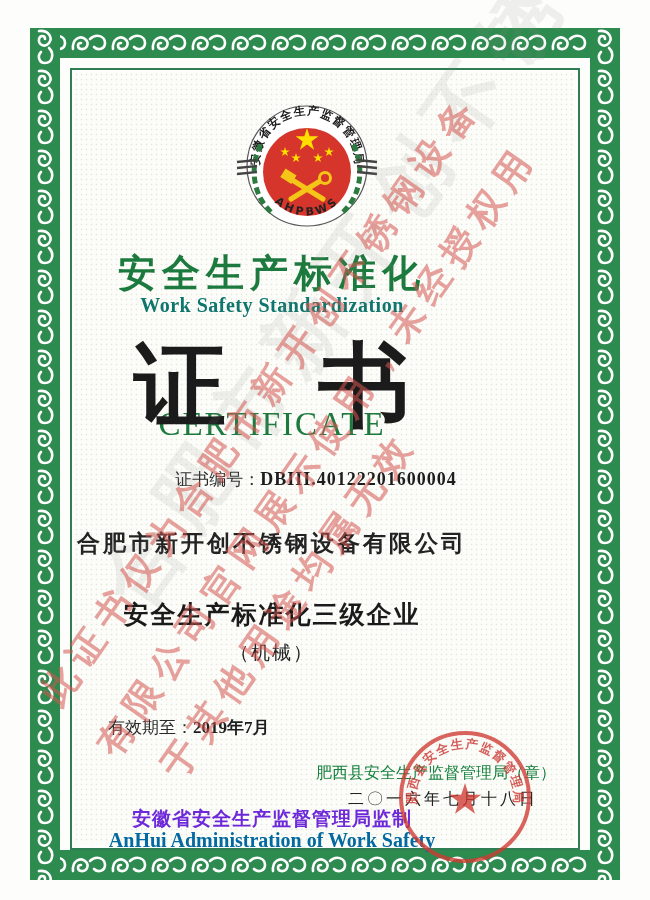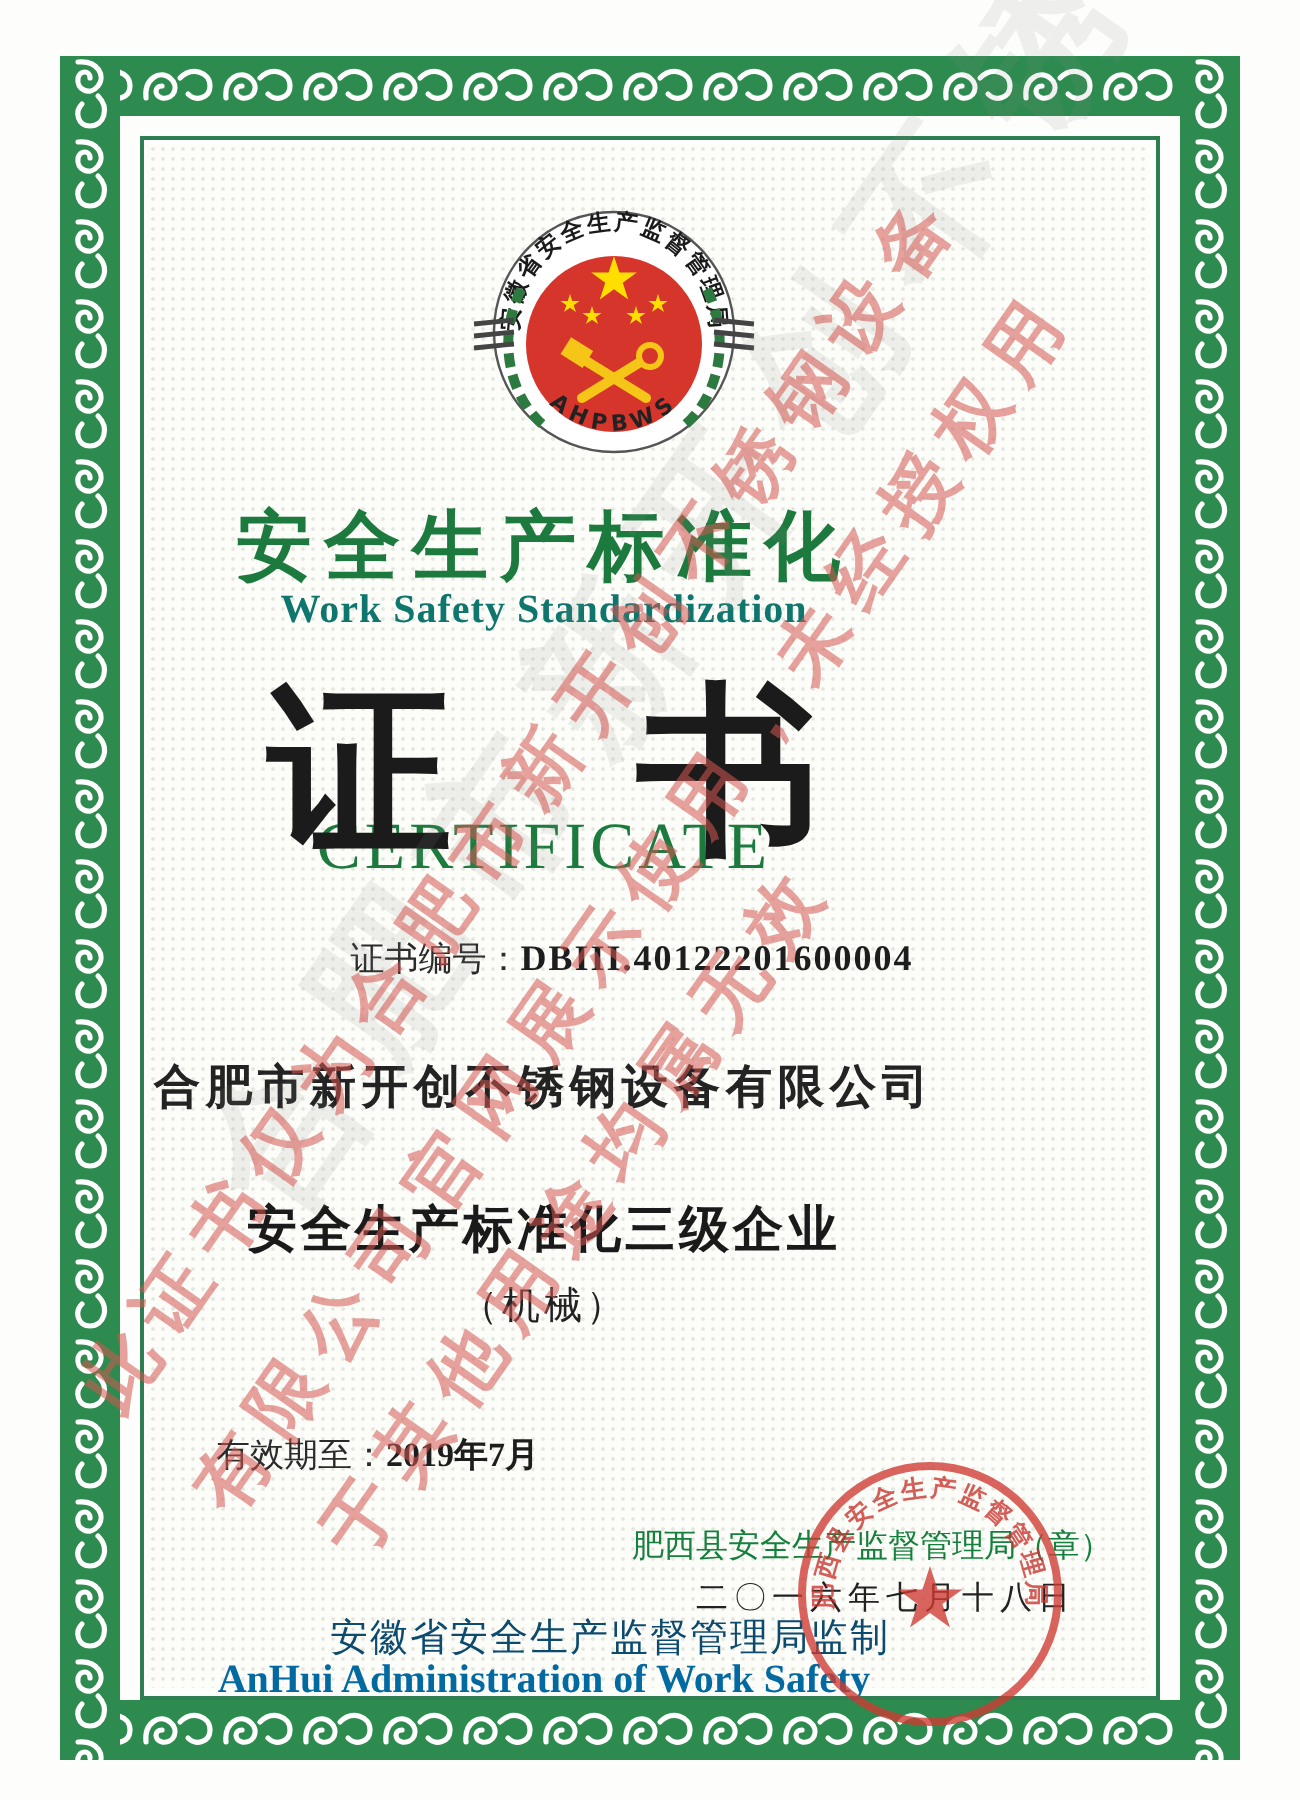--- a/index.html
+++ b/index.html
@@ -27,22 +27,22 @@
   .number-line .val{font-weight:bold;font-size:18px;letter-spacing:1px;color:#1d1d1d;}
   .company{top:528px;font-size:23px;font-weight:600;color:#232323;letter-spacing:3px;}
   .award{top:598px;font-size:25px;font-weight:bold;color:#1a1a1a;letter-spacing:2px;
          font-family:"DejaVu Sans","Liberation Sans",sans-serif;}
   .category{top:640px;font-size:19px;color:#222;letter-spacing:2px;
             font-family:"DejaVu Sans","Liberation Sans",sans-serif;}
   .valid-line{position:absolute;left:108px;top:716px;font-size:17px;color:#2b2b2b;}
   .valid-line .val{font-weight:bold;font-size:17px;color:#1d1d1d;}
   .issuer{position:absolute;right:94px;top:763px;font-size:16px;color:#15803d;}
   .issue-date{position:absolute;right:112px;top:789px;font-size:16px;letter-spacing:3px;color:#222;}
-  .sup-cn{top:806px;font-size:19px;font-weight:normal;color:#0c4a6e;letter-spacing:1px;
-          font-family:"DejaVu Sans","Liberation Sans",sans-serif;padding-left:33px;}
+  .sup-cn{top:806px;font-size:19px;font-weight:bold;color:#6d28d9;letter-spacing:1px;
+          font-family:"DejaVu Sans","Liberation Sans",sans-serif;}
   .sup-en{top:829px;font-size:20px;font-weight:bold;color:#0369a1;text-align:center;}
   
   .emblem{position:absolute;left:225px;top:102px;}
   .seal{position:absolute;left:392px;top:724px;opacity:0.78;}
   
   .wm{position:absolute;white-space:nowrap;transform:rotate(-55deg);transform-origin:0 50%;
       font-family:"DejaVu Sans","Liberation Sans",sans-serif;
       font-weight:bold;font-size:37px;letter-spacing:9px;color:rgba(213,85,80,0.55);
       pointer-events:none;z-index:9;}
   .wm1{left:50px;top:676px;}

